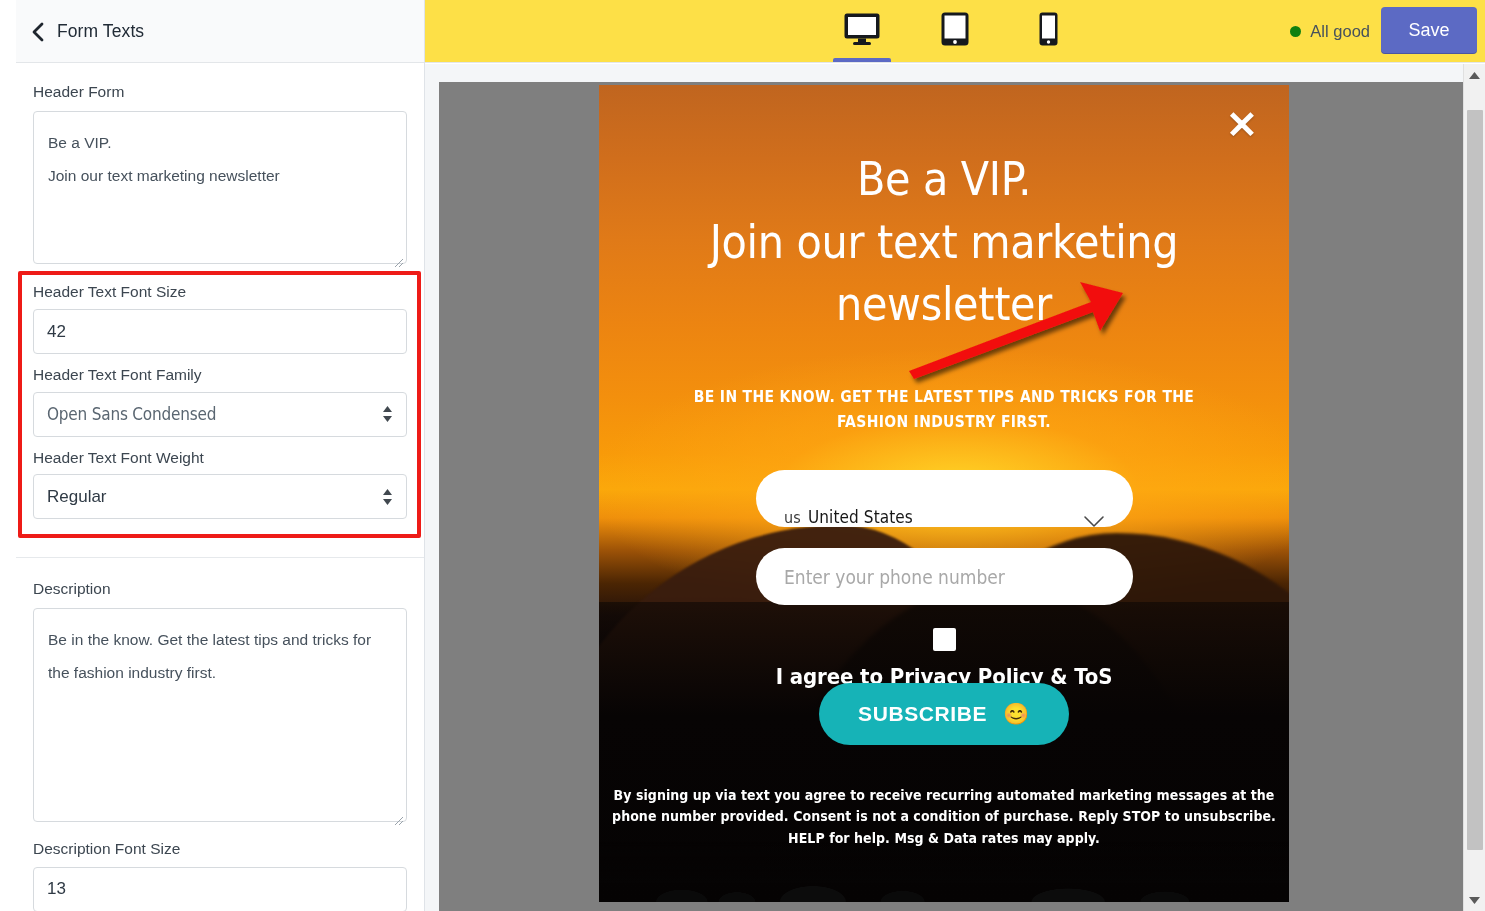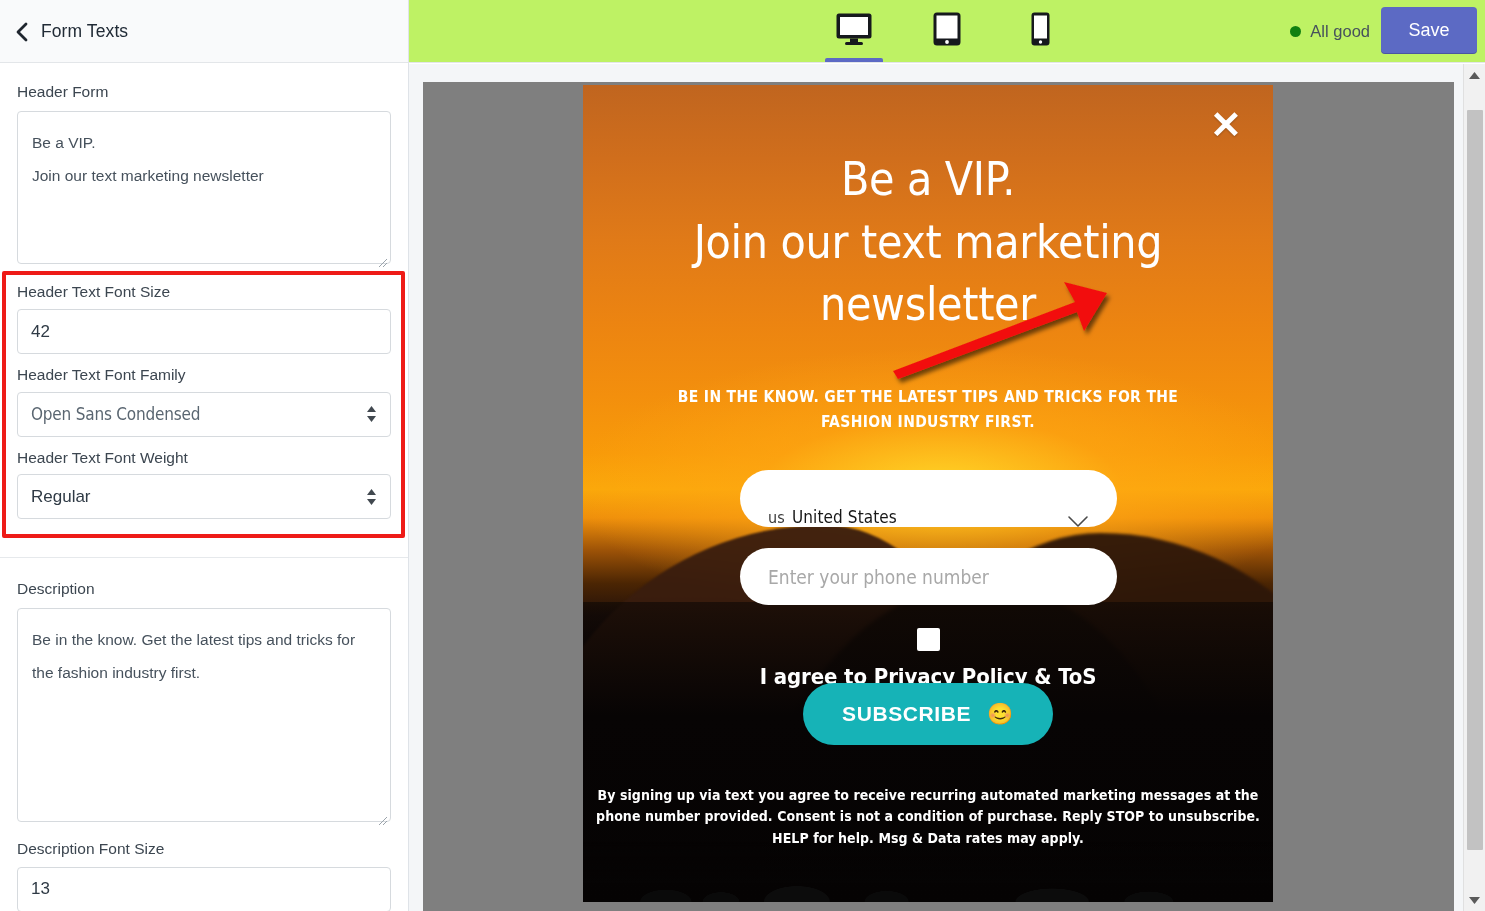--- a/index.html
+++ b/index.html
@@ -5,21 +5,21 @@
   * { box-sizing: border-box; }
   html, body {
     margin: 0; padding: 0;
     width: 1485px; height: 911px;
     overflow: hidden;
     background: #ffffff;
     font-family: "Liberation Sans", sans-serif;
     -webkit-font-smoothing: antialiased;
   }
 
-  #app { position: relative; width: 1485px; height: 666px; display: flex; }
+  #app { position: relative; width: 1485px; height: 666px; display: flex; padding-left: 16px; }
 
   
   #left-panel {
     width: 409px; height: 911px;
     background: #ffffff;
     border-right: 1px solid #dfe3e8;
     position: relative;
     overflow: hidden;
     flex: 0 0 409px;
   }
@@ -135,21 +135,21 @@
   
   #right-side {
     flex: 1;
     position: relative;
     height: 911px;
     background: #ffffff;
     overflow: hidden;
   }
   #topbar {
     height: 63px;
-    background: #bef264;
+    background: #fde047;
     border-bottom: 1px solid #e3e6e9;
     display: flex;
     align-items: center;
     position: relative;
   }
   #device-tabs {
     position: absolute;
     left: 50%;
     transform: translateX(-50%);
     display: flex;

